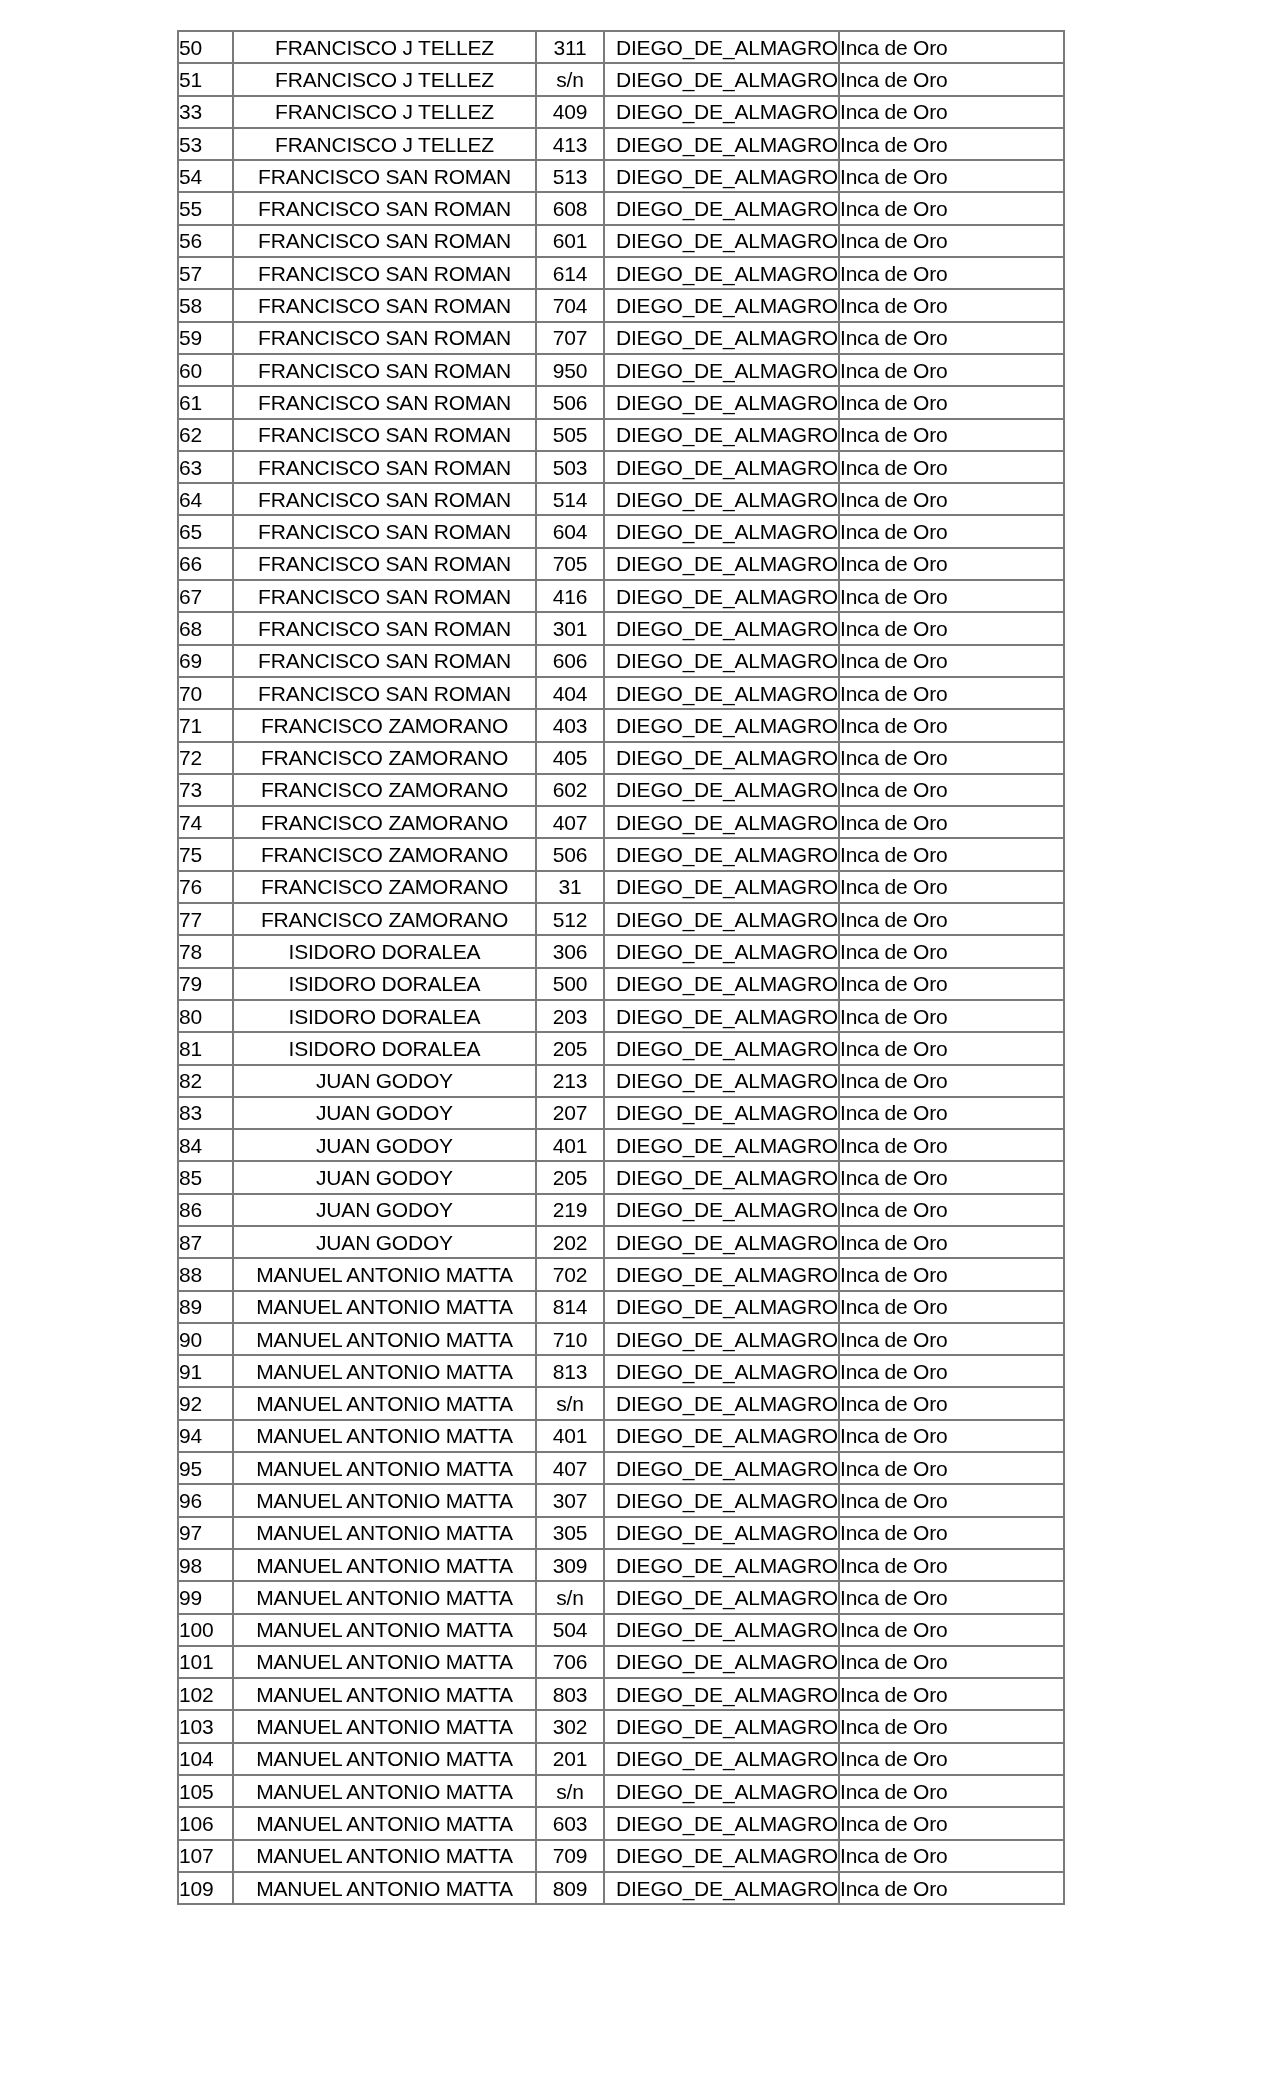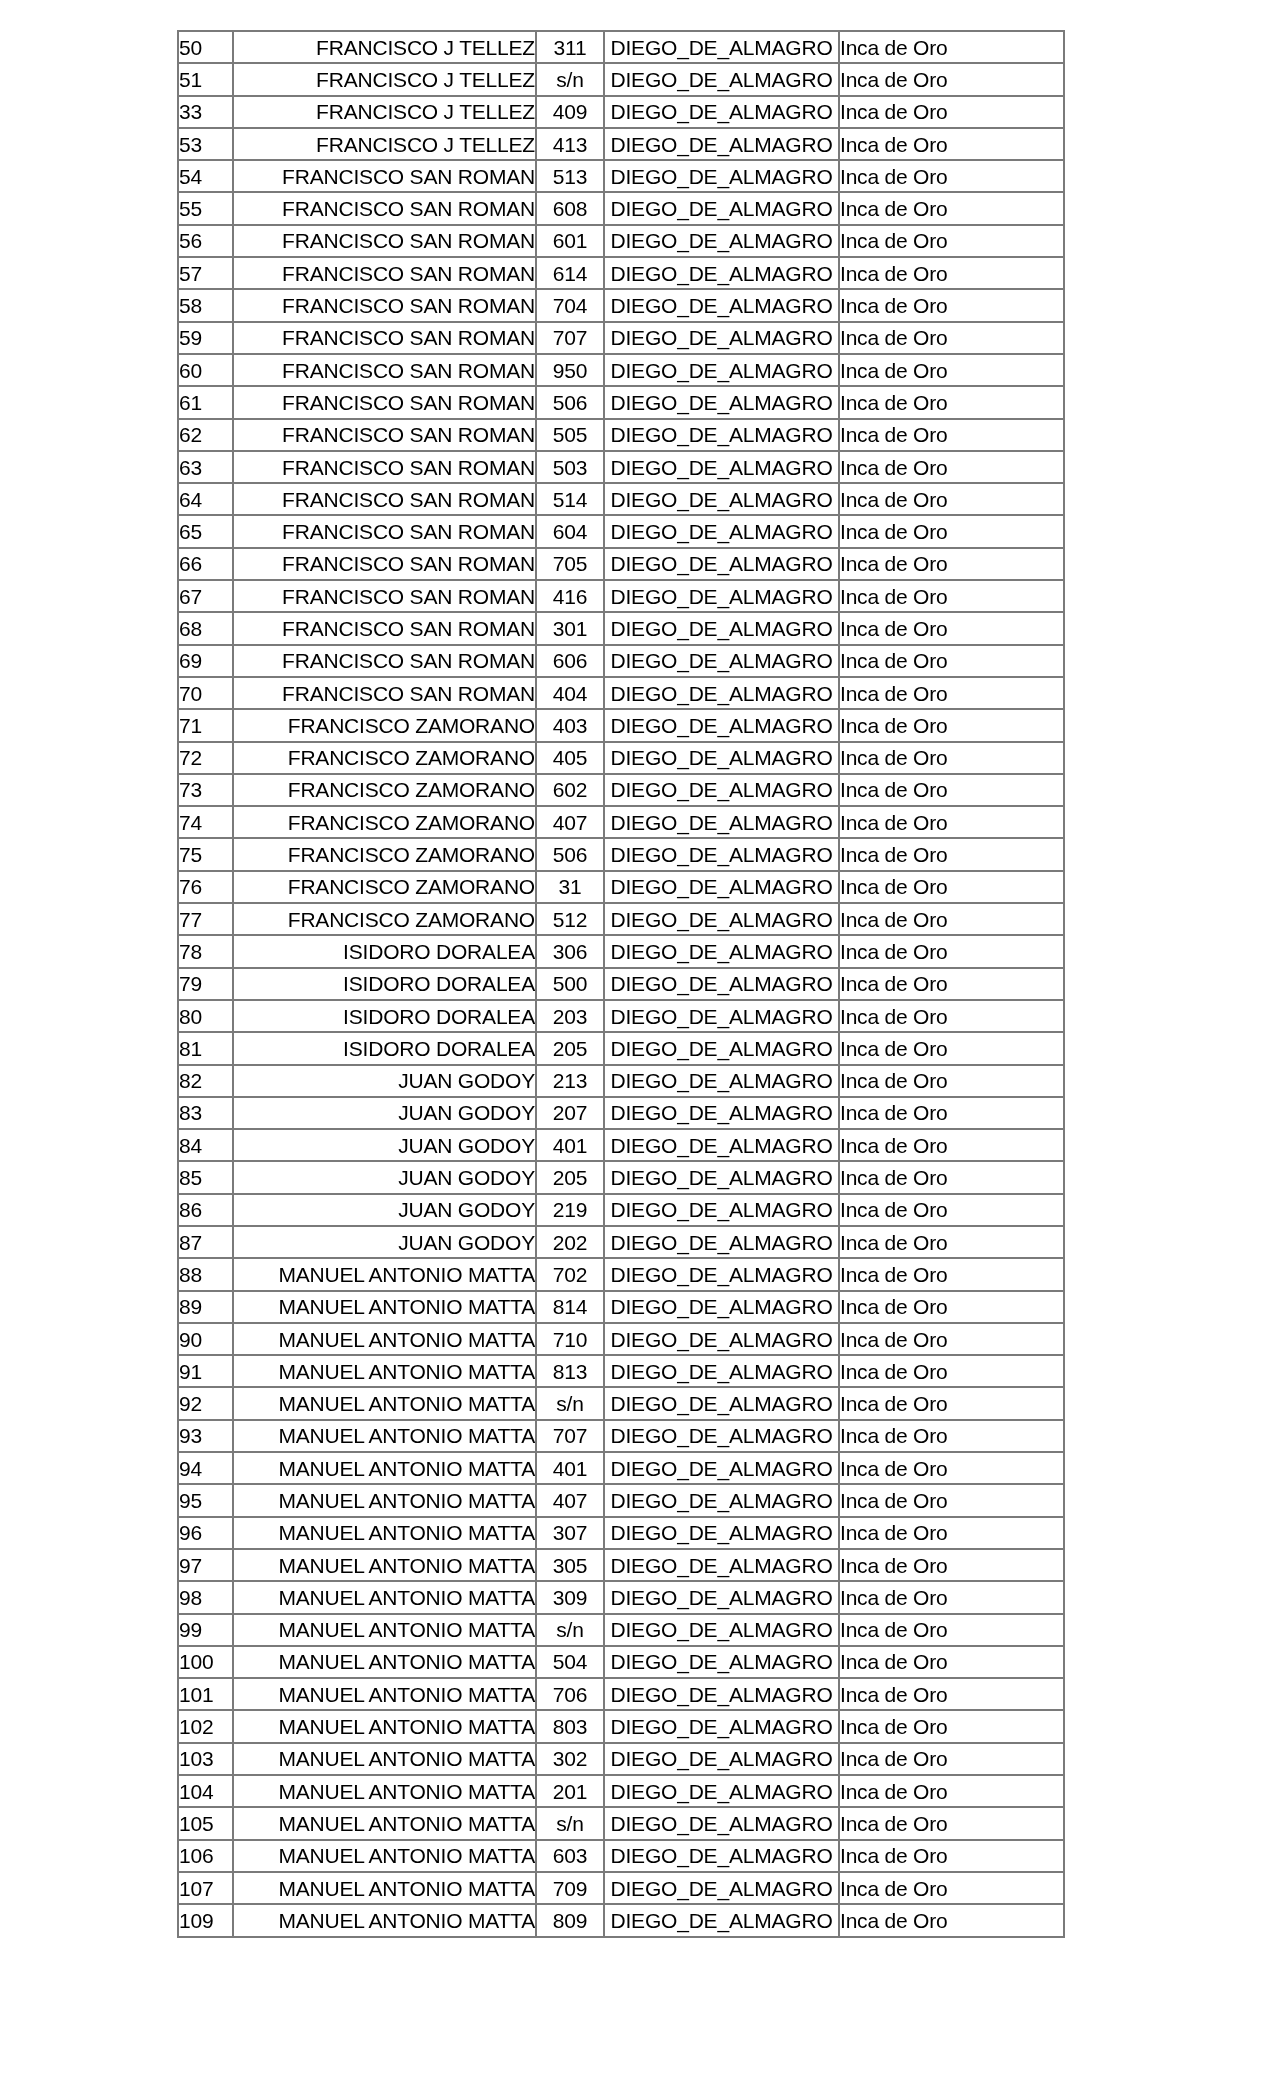--- a/index.html
+++ b/index.html
@@ -35,29 +35,29 @@
     vertical-align:middle;
     white-space:nowrap;
     overflow:hidden;
     padding:0;
     letter-spacing:-0.2px;
   }
   td.c-num{
     text-align:left;
   }
   td.c-street{
-    text-align:right;
+    text-align:center;
     padding-left:8px;
   }
   td.c-house{
     text-align:center;
     margin-top:16px;
   }
   td.c-comuna{
-    text-align:center;
+    text-align:right;
     padding-left:8px;
   }
   td.c-locality{
     text-align:left;
     padding-left:9px;
   }
 </style>
 </head>
 <body>
 
@@ -407,27 +407,20 @@
   </tr>
 
   <tr>
     <td class="c-num">92</td>
     <td class="c-street">MANUEL ANTONIO MATTA</td>
     <td class="c-house">s/n</td>
     <td class="c-comuna">DIEGO_DE_ALMAGRO</td>
     <td class="c-locality">Inca de Oro</td>
   </tr>
 
-  <tr>
-    <td class="c-num">93</td>
-    <td class="c-street">MANUEL ANTONIO MATTA</td>
-    <td class="c-house">707</td>
-    <td class="c-comuna">DIEGO_DE_ALMAGRO</td>
-    <td class="c-locality">Inca de Oro</td>
-  </tr>
 
   <tr>
     <td class="c-num">94</td>
     <td class="c-street">MANUEL ANTONIO MATTA</td>
     <td class="c-house">401</td>
     <td class="c-comuna">DIEGO_DE_ALMAGRO</td>
     <td class="c-locality">Inca de Oro</td>
   </tr>
 
   <tr>

